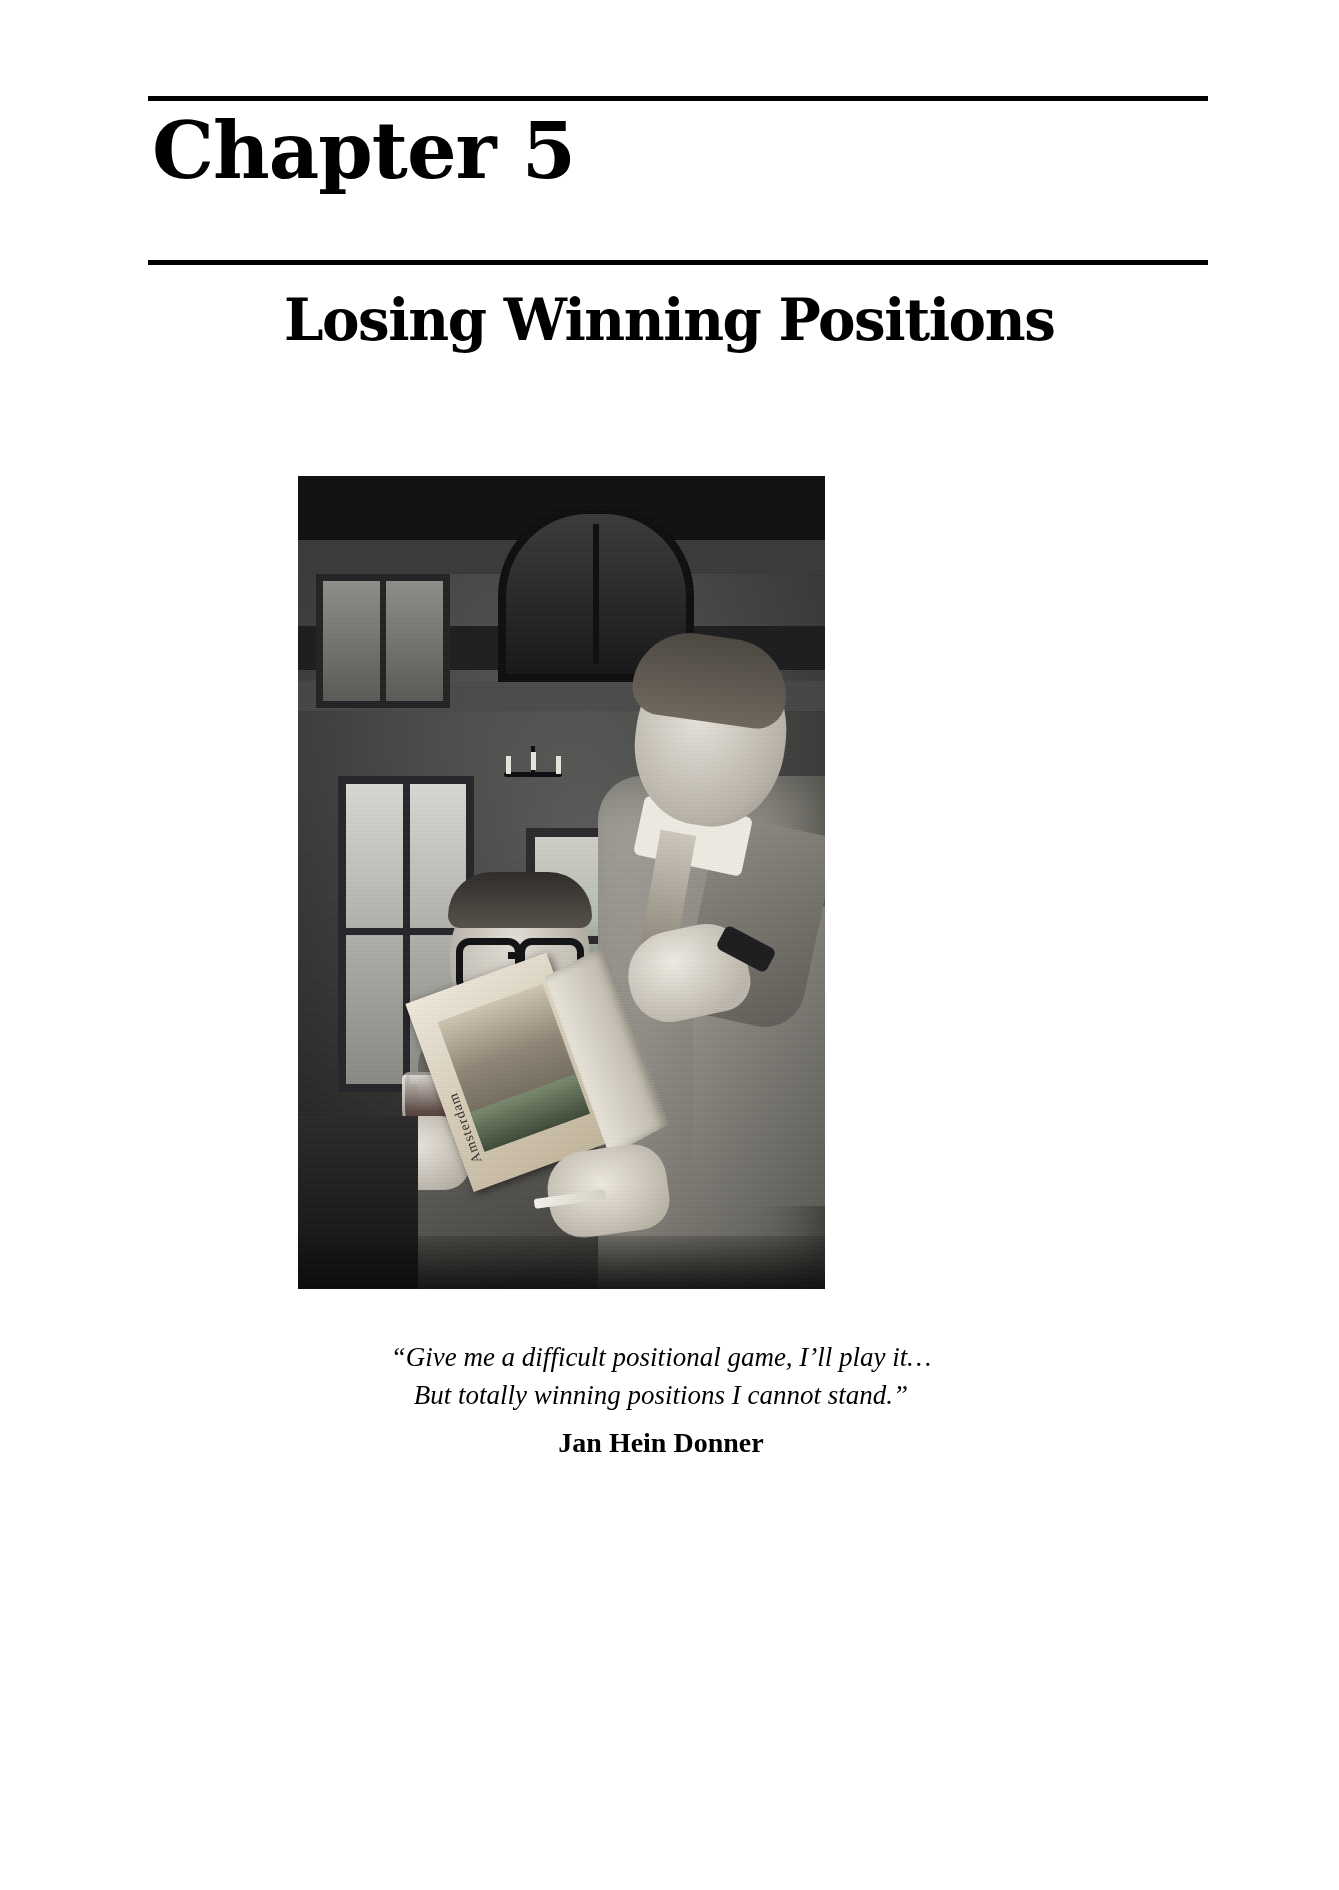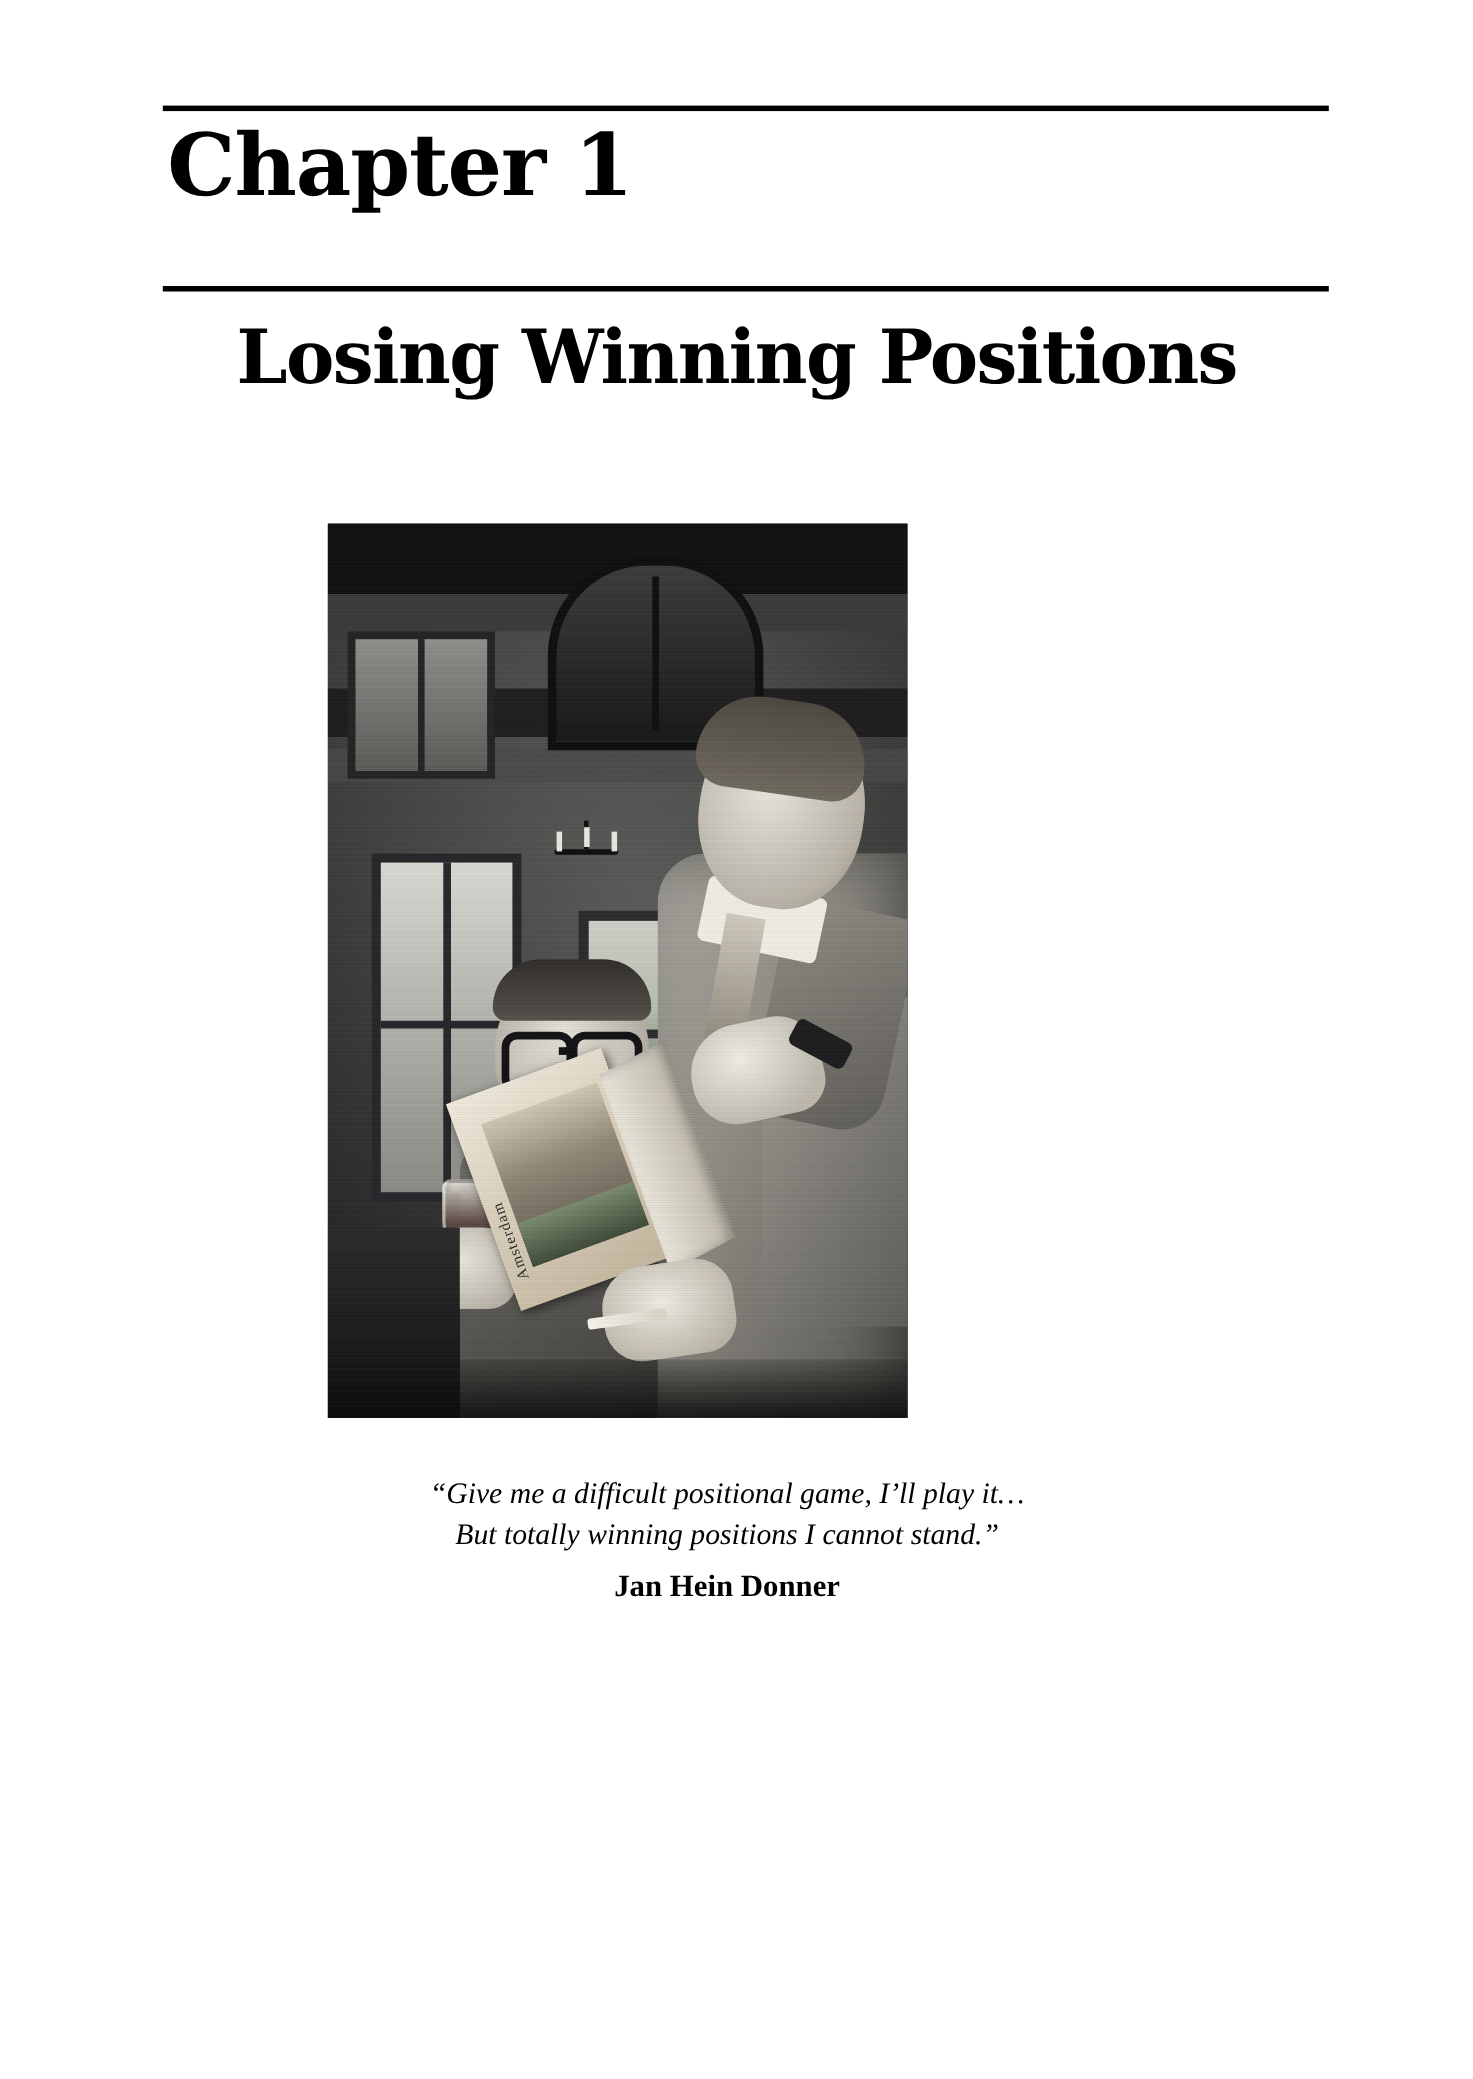--- a/index.html
+++ b/index.html
@@ -44,21 +44,21 @@
 
   .chapter-title {
     position: absolute;
     left: 0;
     top: 290px;
     width: 1339px;
     text-align: center;
     padding-right: 0px;
     font-family: "DejaVu Serif", serif;
     font-weight: 700;
-    font-size: 68px;
+    font-size: 58px;
     letter-spacing: -1.5px;
     line-height: 1.05;
     color: #000;
   }
   .chapter-title .inner {
     display: inline-block;
     transform: scaleX(0.97);
     transform-origin: center;
   }
 
@@ -325,21 +325,21 @@
     color: #000;
   }
 </style>
 </head>
 <body>
 
 <div class="page">
 
   <div class="rule rule-top"></div>
 
-  <div class="chapter-label">Chapter 1</div>
+  <div class="chapter-label">Chapter 5</div>
 
   <div class="rule rule-bottom"></div>
 
   <div class="chapter-title">
     <span class="inner">Losing Winning Positions</span>
   </div>
 
   <div class="photo-wrap">
     <div class="photo"></div>
 

